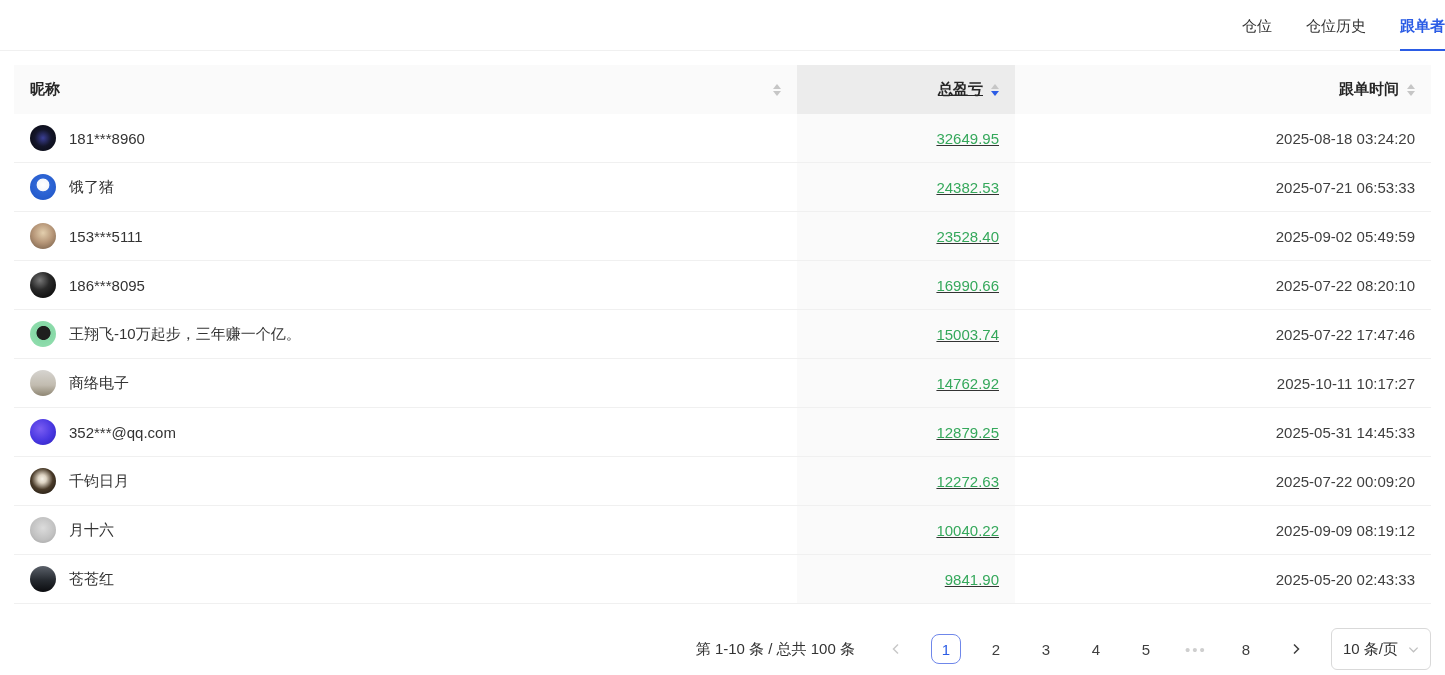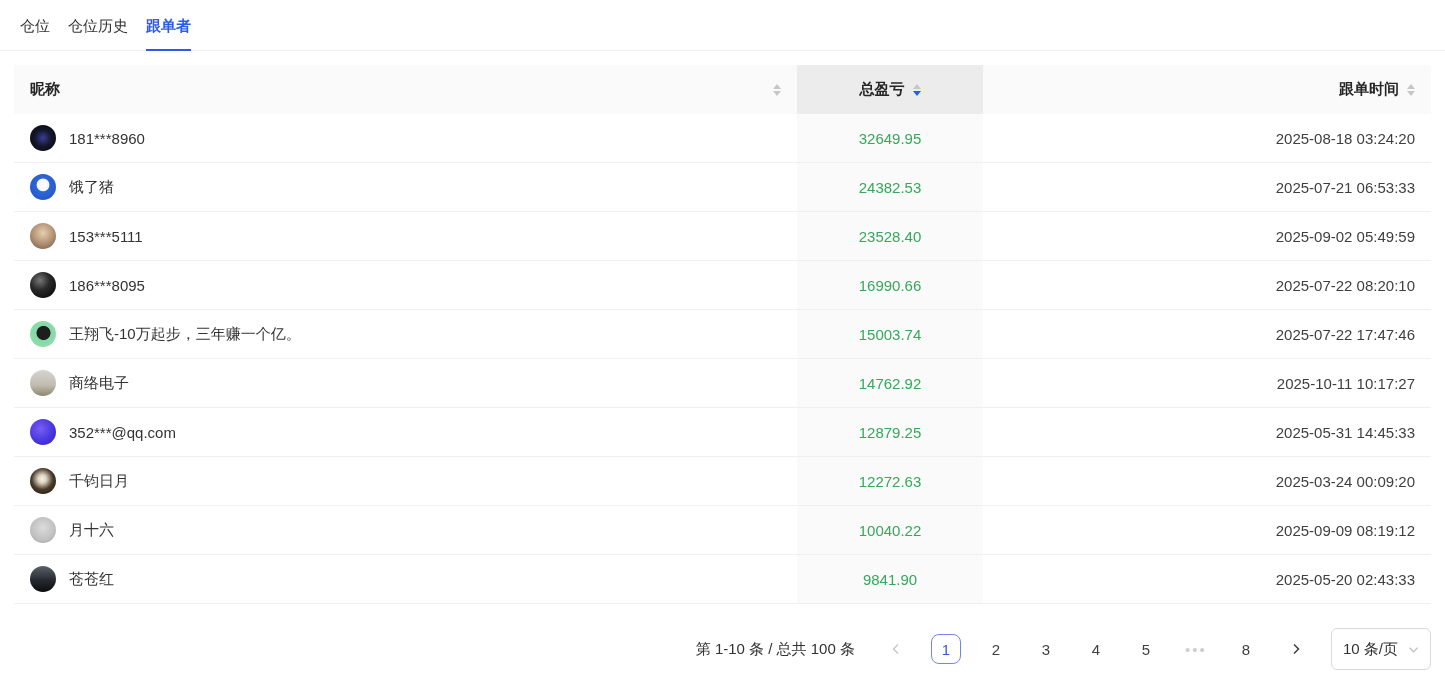--- a/index.html
+++ b/index.html
@@ -1,30 +1,30 @@
 <!DOCTYPE html>
 <html><head>
 <meta charset="utf-8">
 <style>
   * { margin:0; padding:0; box-sizing:border-box; }
   html,body { width:1445px; height:675px; background:#ffffff;
     font-family:"Liberation Sans","DejaVu Sans",sans-serif; color:#333; }
 
   
-  .tabbar { display:flex; gap:18px; padding:0 20px; border-bottom:1px solid #f0f0f0; }
+  .tabbar { display:flex; gap:34px; padding:0 0; border-bottom:1px solid #f0f0f0;justify-content:flex-end; }
   .tab { padding:17px 0 13px; font-size:15px; color:#333; cursor:pointer;
     border-bottom:2px solid transparent; margin-bottom:-1px; }
   .tab.active { color:#2b5ce5; font-weight:700; border-bottom-color:#2b5ce5; }
 
   
   .table { margin:14px 14px 0; }
   .trow { display:flex; align-items:stretch; height:49px; }
   .cell { display:flex; align-items:center; padding:0 16px; font-size:15px; }
   .c1 { width:783px;text-align:center; }
-  .c2 { width:186px; justify-content:center; }
+  .c2 { width:218px; justify-content:flex-end;text-decoration:underline; }
   .c3 { flex:1; justify-content:flex-end; }
 
   .thead { background:#fafafa; font-weight:700; color:#262626; }
   .thead .cell { font-size:15px; cursor:pointer; }
   .thead .c1 { justify-content:space-between; border-radius:8px 0 0 0; }
   .thead .c2 { background:#ececec; }
   .thead .c3 { border-radius:0 8px 0 0;text-align:center; }
 
   .tbody .trow { border-bottom:1px solid #f0f0f0; background:#fff; }
   .tbody .c2 { background:#fafafa; }
@@ -185,21 +185,21 @@
 
   <div class="trow">
     <div class="cell c1">
       <span class="avatar" style="background:radial-gradient(circle at 47% 42%, #f6f2e7 0%, #ddd3c2 20%, #4a3b29 52%, #120e09 100%)"></span>
       <span class="nick">千钧日月</span>
     </div>
     <div class="cell c2">
       <span class="pnl">12272.63</span>
     </div>
     <div class="cell c3">
-      <span class="time">2025-03-24 00:09:20</span>
+      <span class="time">2025-07-22 00:09:20</span>
     </div>
   </div>
 
   <div class="trow">
     <div class="cell c1">
       <span class="avatar" style="background:radial-gradient(circle at 50% 42%, #dcdcdc 0%, #c0c0c0 60%, #9c9c9c 100%)"></span>
       <span class="nick">月十六</span>
     </div>
     <div class="cell c2">
       <span class="pnl">10040.22</span>

